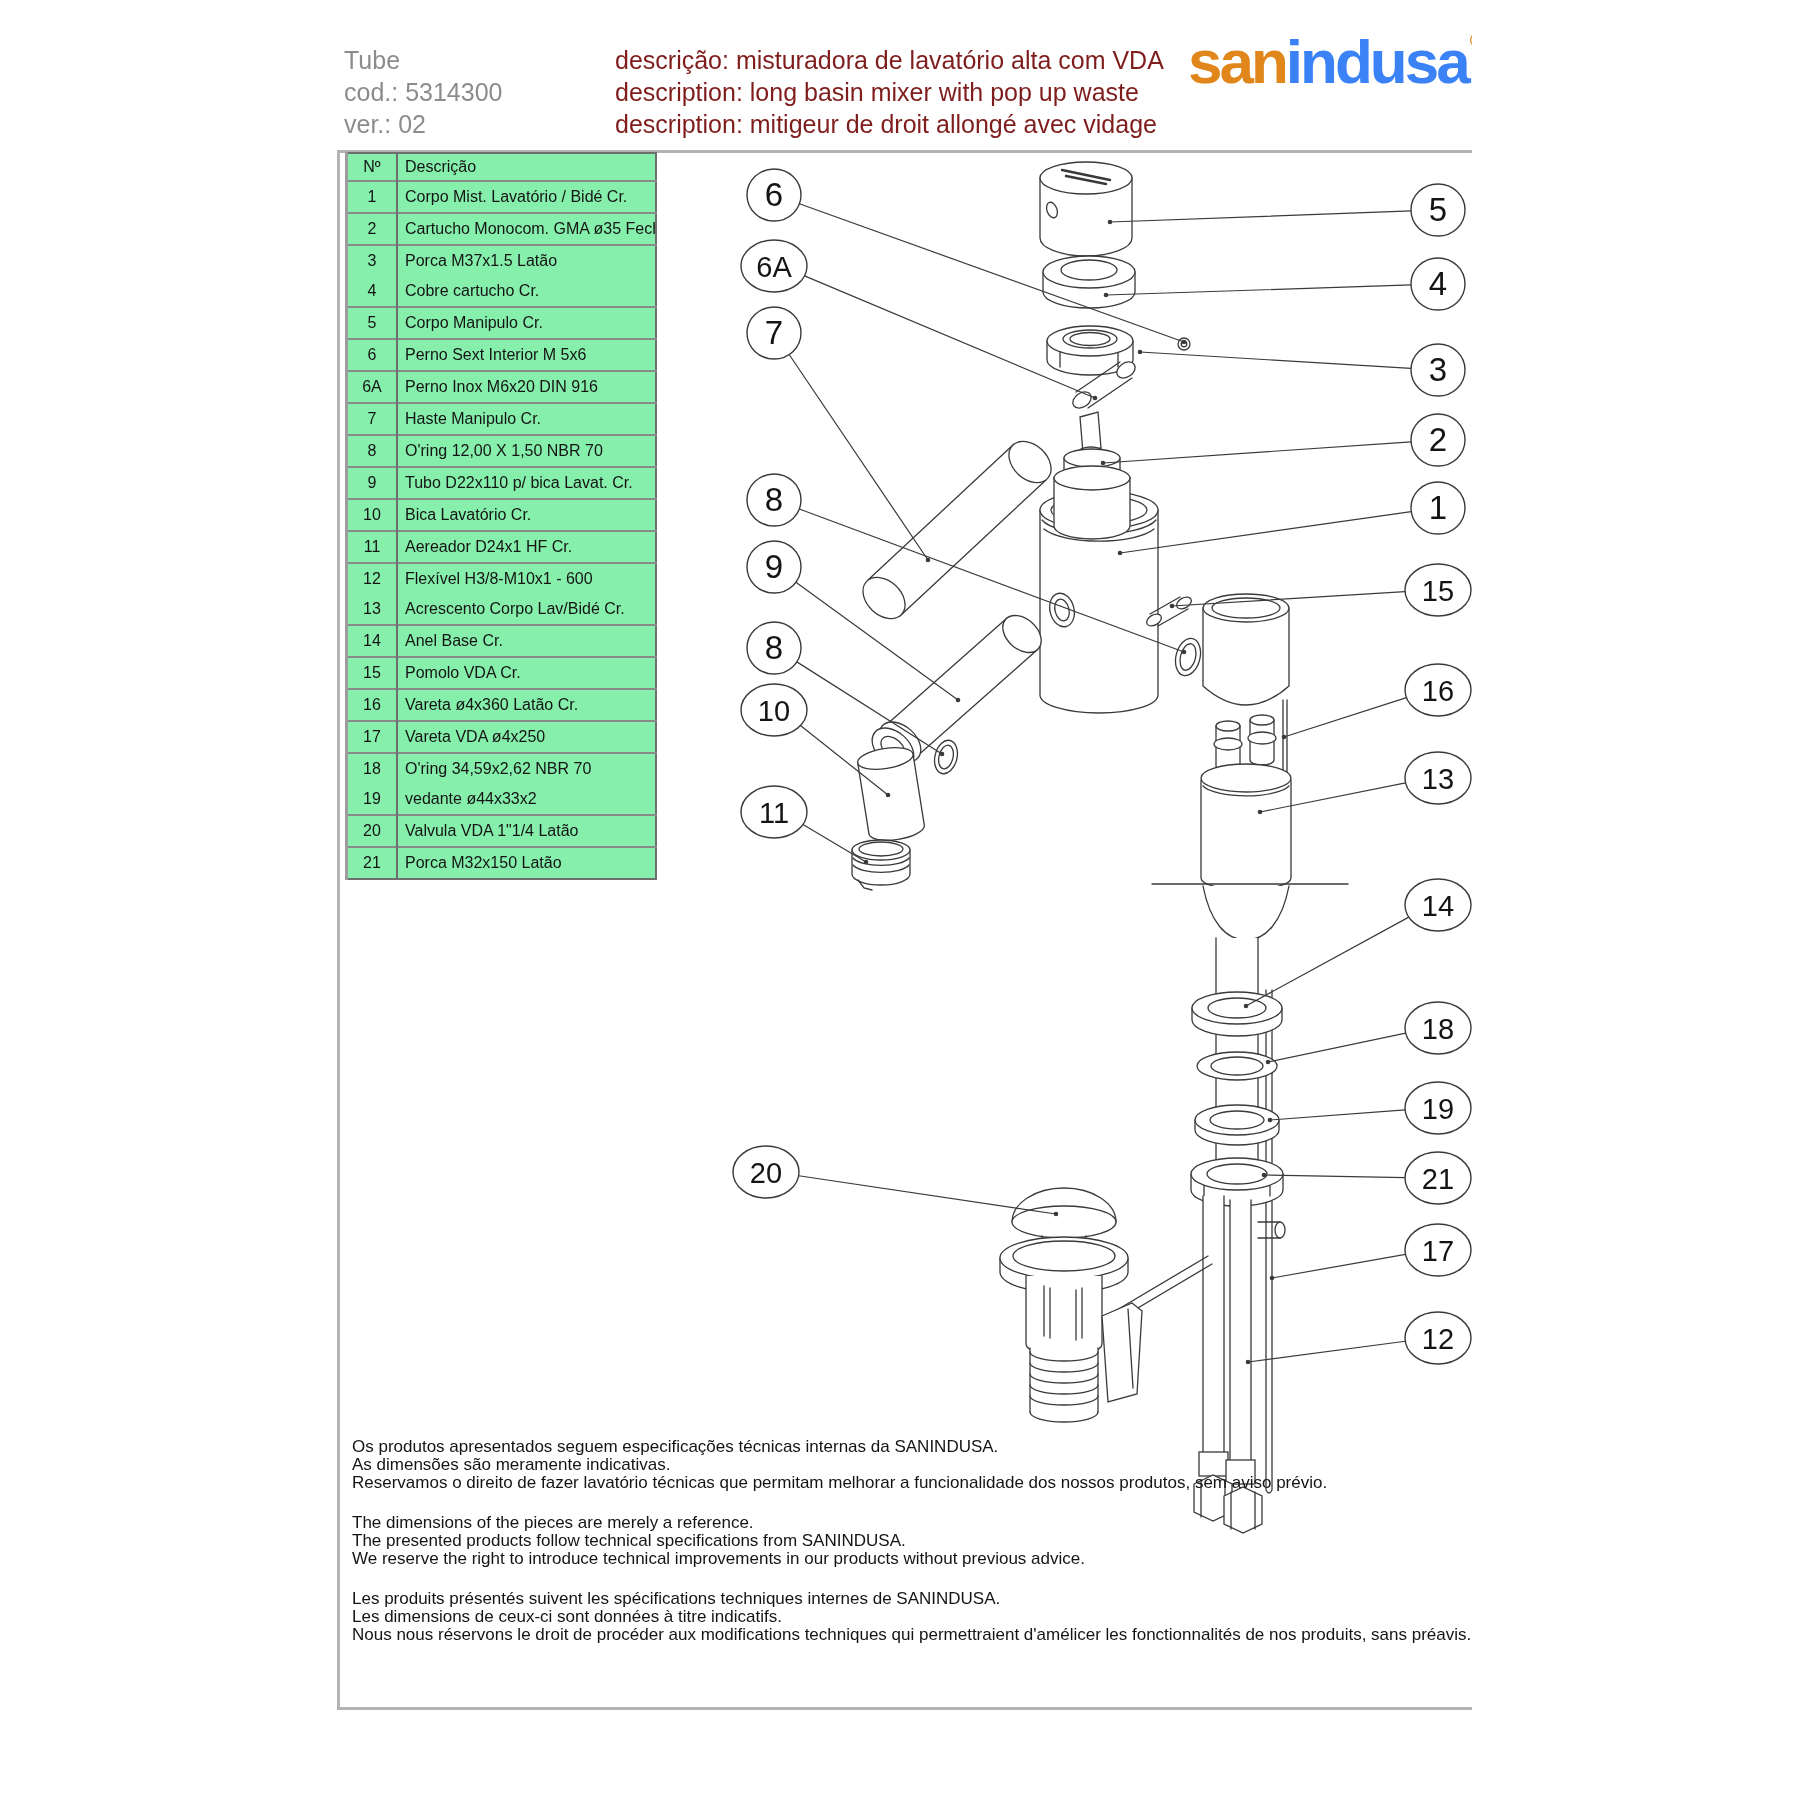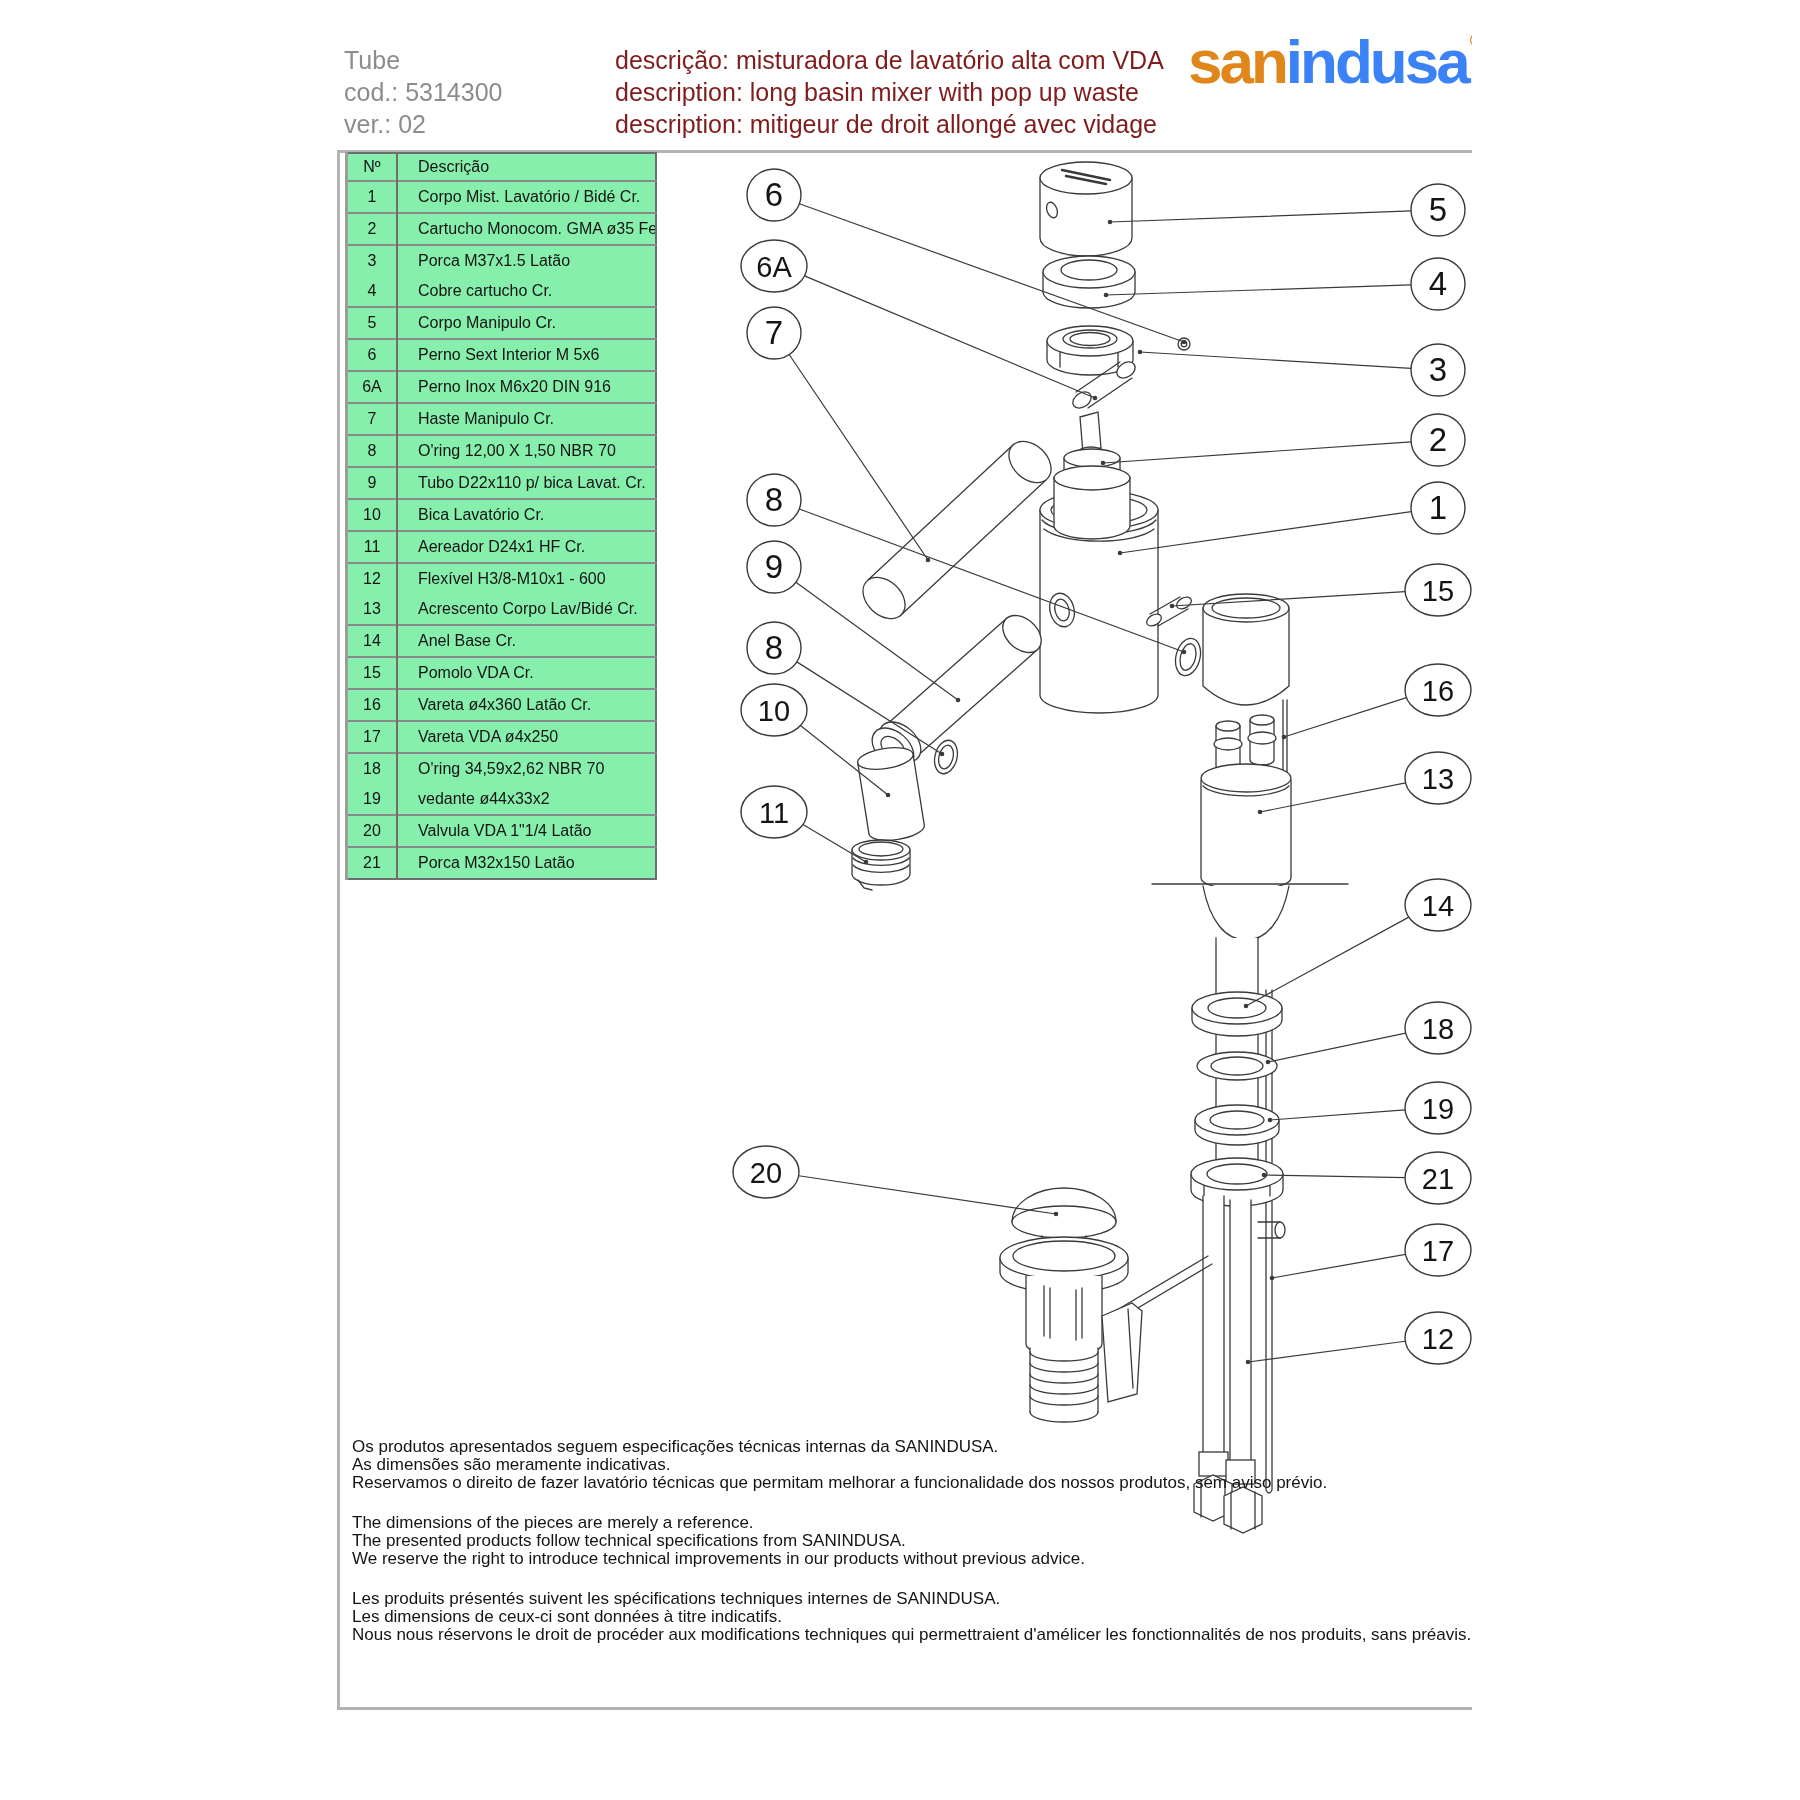--- a/index.html
+++ b/index.html
@@ -14,21 +14,21 @@
   .logo .mark{font-size:20px;color:#e0861a;vertical-align:36px;letter-spacing:0;margin-left:2px;}
   
   .frame{position:absolute;left:337px;top:150px;width:1136px;height:1554px;border:3px solid #b3b3b3;}
   
   table.parts{position:absolute;left:345px;top:152px;width:312px;border-collapse:collapse;
               background:#86efac;font-size:16px;color:#141414;table-layout:fixed;
               border-top:2px solid #6e6e6e;border-bottom:2px solid #6e6e6e;
               border-right:2px solid #6e6e6e;border-left:3px solid #9d9d9d;}
   table.parts th,table.parts td{font-weight:normal;padding:0 4px;height:30px;overflow:hidden;white-space:nowrap;}
   table.parts .cno{width:40px;text-align:center;border-right:2px solid #6e6e6e;}
-  table.parts .cdesc{text-align:left;padding-left:20px;}
+  table.parts .cdesc{text-align:left;padding-left:7px;}
   table.parts tr.head{border-bottom:2px solid #6e6e6e;}
   table.parts tr.head th{height:26px;text-align:left;}
   table.parts tr.head .cno{text-align:center;}
   table.parts tr.block-start td{border-top:2px solid #8a8a8a;}
   
   svg.diagram{position:absolute;left:0;top:0;}
   
   .disclaimers{position:absolute;left:352px;top:1438px;color:#141414;font-size:17px;line-height:18px;}
   .disclaimer-block{margin-bottom:22px;}
 </style>

